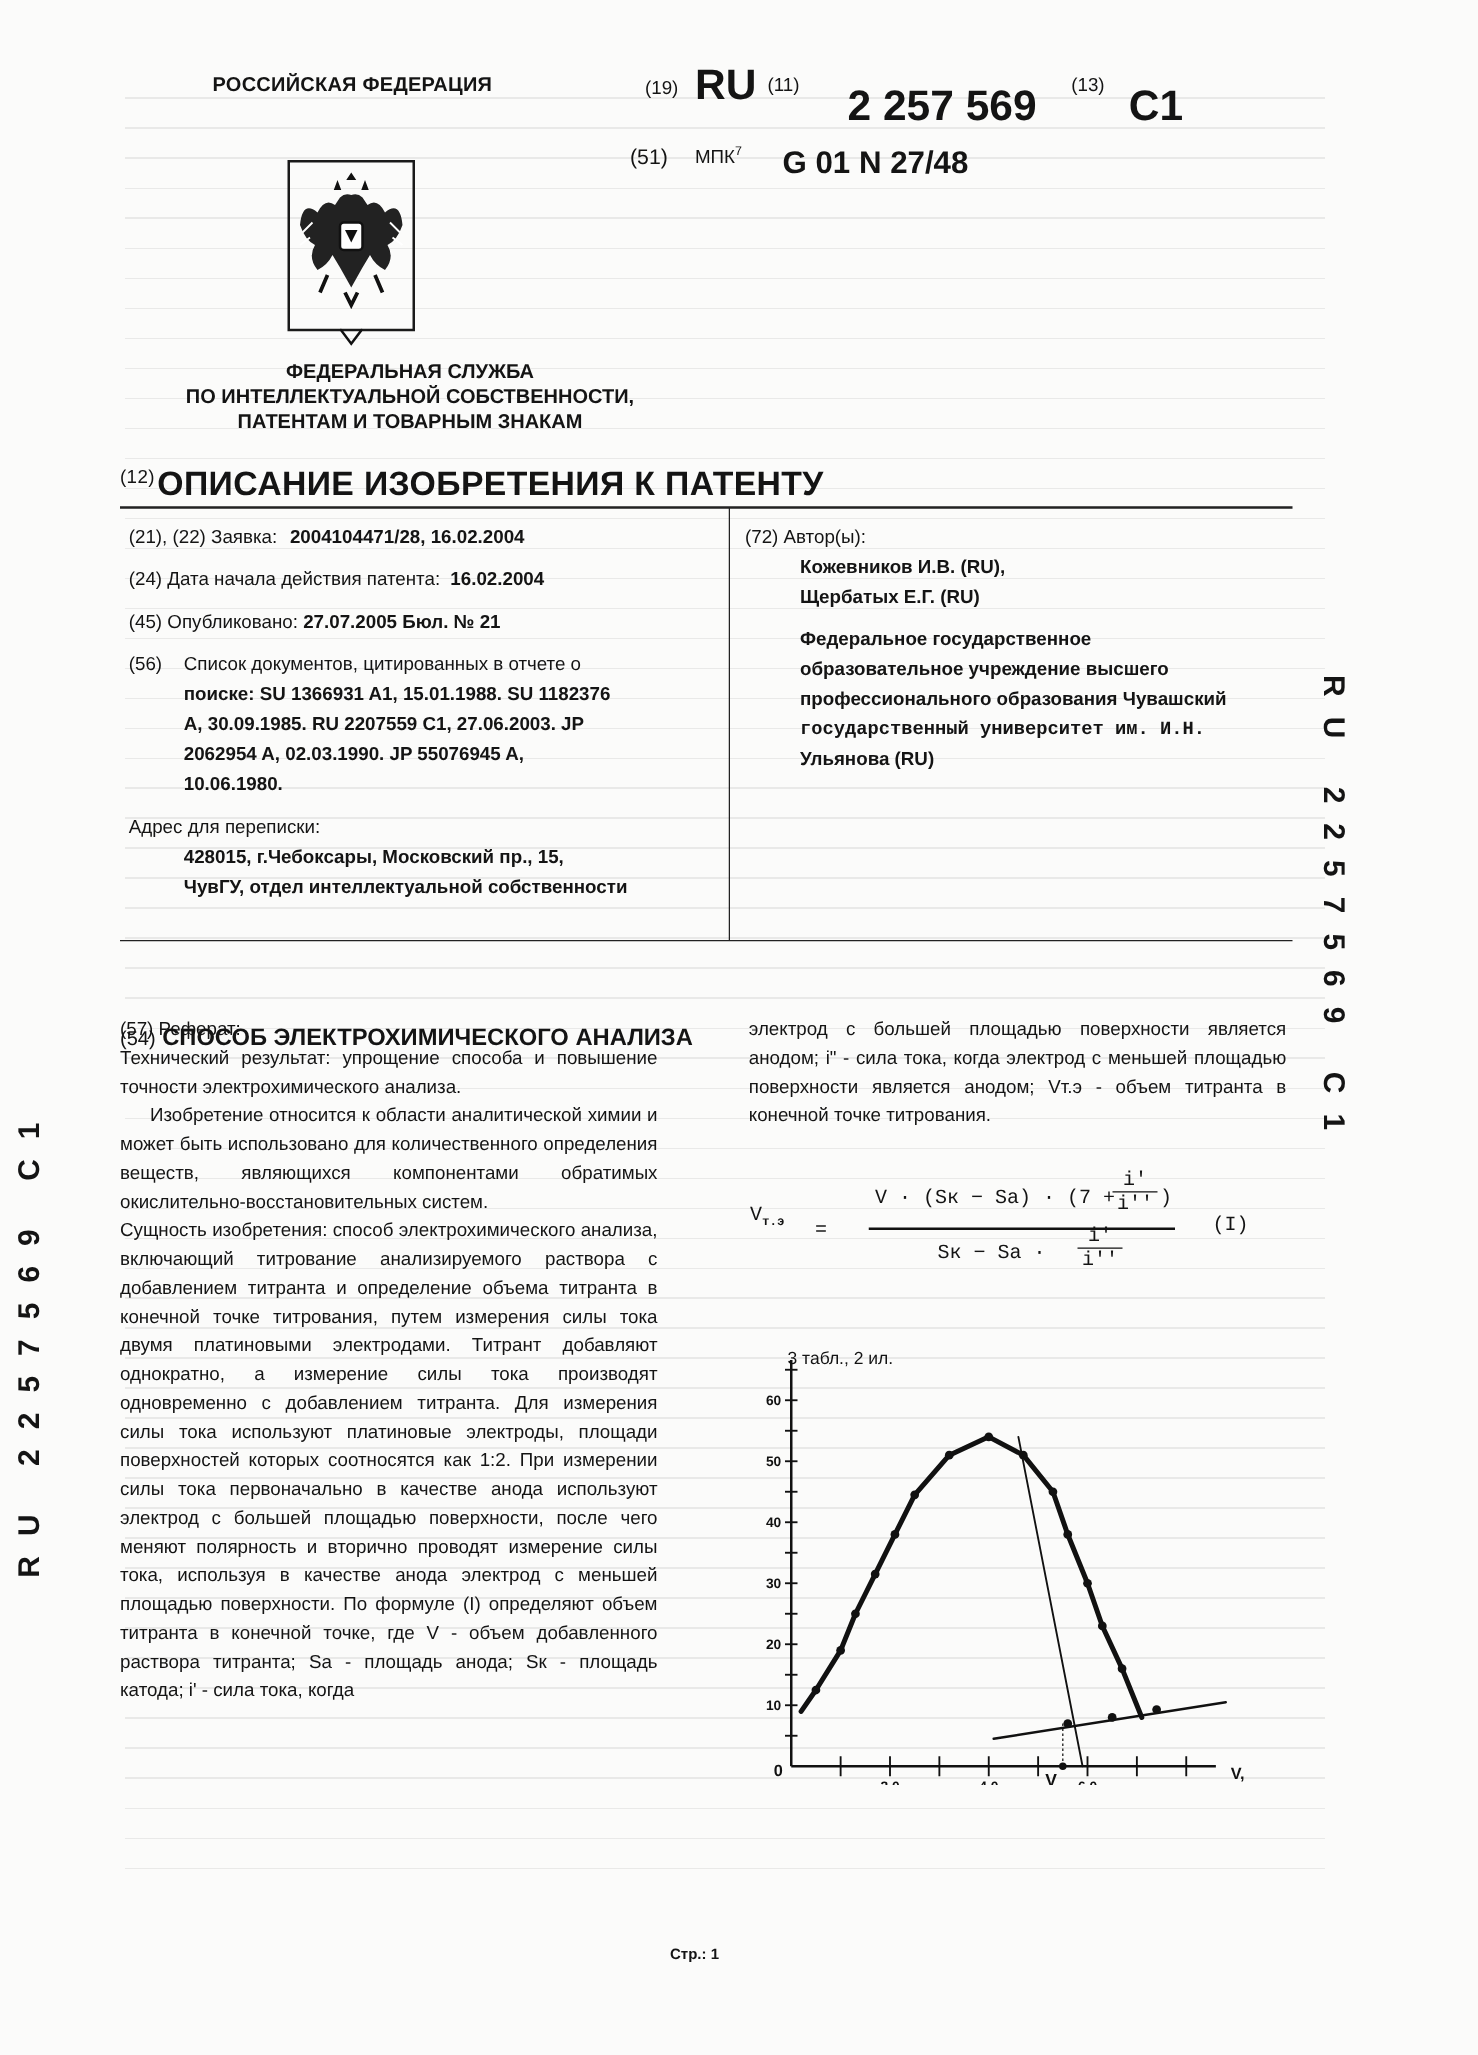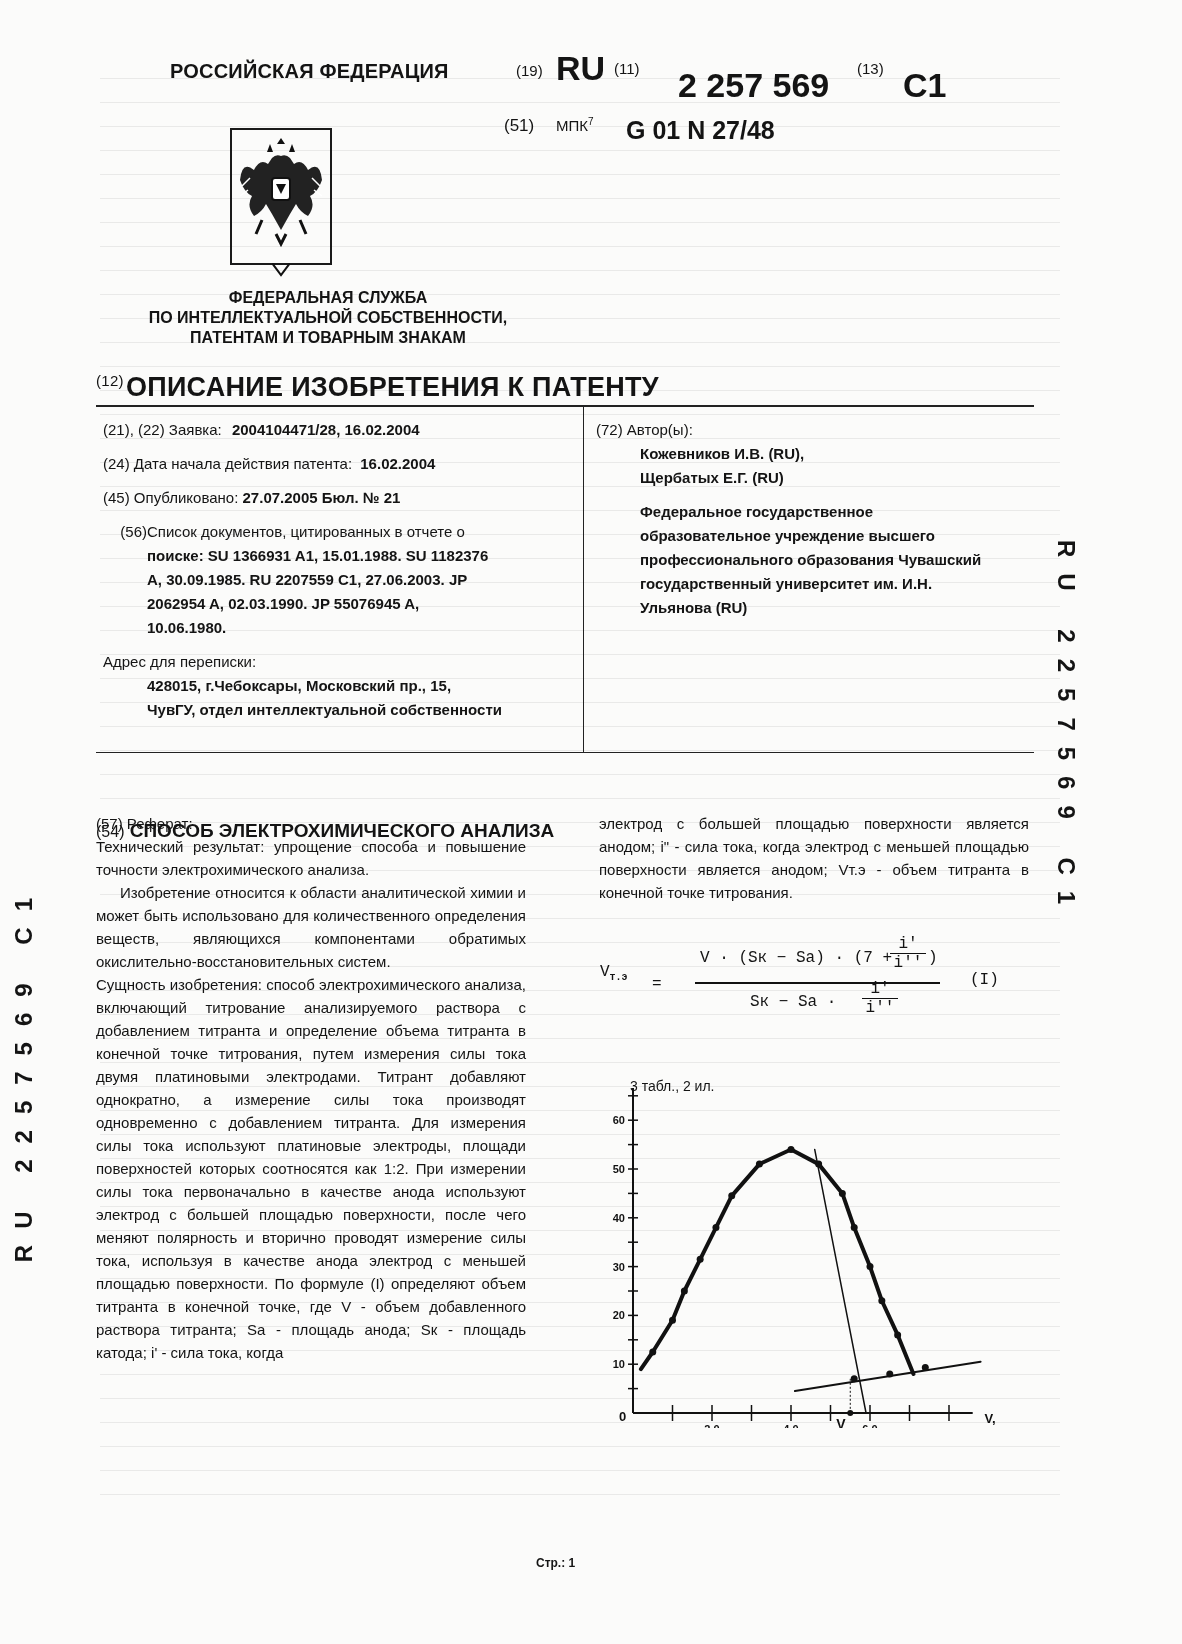--- a/index.html
+++ b/index.html
@@ -7,21 +7,21 @@
     width:1182px; height:1644px; position:relative; overflow:hidden;
     background:#fbfbfa;
     font-family:"Liberation Sans", sans-serif; color:#141414;
   }
   .ghost {
     position:absolute; left:100px; top:60px; width:960px; height:1440px;
     pointer-events:none; opacity:0.09;
     background:repeating-linear-gradient(180deg, transparent 0 18px, #333 18px 19px, transparent 19px 24px);
   }
   .abs { position:absolute; }
-  .country { left:170px; top:60px; font-size:20px; font-weight:bold; letter-spacing:0.2px; }
+  .country { left:170px; top:60px; font-size:16px; font-weight:bold; letter-spacing:0.2px; }
   .code19 { left:516px; top:62px; font-size:15px; }
   .ru { left:556px; top:49px; font-size:34px; font-weight:bold; }
   .code11 { left:614px; top:60px; font-size:15px; }
   .pnum { left:678px; top:66px; font-size:34px; font-weight:bold; }
   .code13 { left:857px; top:60px; font-size:15px; }
   .kind { left:903px; top:66px; font-size:34px; font-weight:bold; }
   .code51 { left:504px; top:116px; font-size:17px; }
   .ipc-label { left:556px; top:116px; font-size:15px; }
   .ipc { left:626px; top:116px; font-size:25px; font-weight:bold; }
 
@@ -95,21 +95,21 @@
   </div>
   <div style="margin-bottom:10px;">
     <span>(24) Дата начала действия патента:</span>
     <span class="val" style="margin-left:4px;">16.02.2004</span>
   </div>
   <div style="margin-bottom:10px;">
     <span>(45) Опубликовано:</span>
     <span class="val">27.07.2005 Бюл. № 21</span>
   </div>
   <div style="display:flex;">
-    <span style="width:44px;flex:none;text-align:right;">(56)</span>
+    <span style="width:44px;flex:none;">(56)</span>
     <div>
       <div>Список документов, цитированных в отчете о</div>
       <div class="val">поиске: SU 1366931 A1, 15.01.1988. SU 1182376</div>
       <div class="val">A, 30.09.1985. RU 2207559 C1, 27.06.2003. JP</div>
       <div class="val">2062954 A, 02.03.1990. JP 55076945 A,</div>
       <div class="val">10.06.1980.</div>
     </div>
   </div>
   <div style="margin-top:10px;">
     <div>Адрес для переписки:</div>
@@ -122,21 +122,21 @@
 <div class="abs biblio" style="left:596px;top:418px;width:440px;">
   <div style="margin-bottom:10px;">
     <div>(72) Автор(ы):</div>
     <div class="val" style="padding-left:44px;">Кожевников И.В. (RU),</div>
     <div class="val" style="padding-left:44px;">Щербатых Е.Г. (RU)</div>
   </div>
   <div>
     <div class="val" style="padding-left:44px;">Федеральное государственное</div>
     <div class="val" style="padding-left:44px;">образовательное учреждение высшего</div>
     <div class="val" style="padding-left:44px;">профессионального образования Чувашский</div>
-    <div class="val" style="padding-left:44px;">государственный университет им. И.Н.</div>
+    <div class="val" style="padding-left:44px;font-family:Liberation Mono, monospace;">государственный университет им. И.Н.</div>
     <div class="val" style="padding-left:44px;">Ульянова (RU)</div>
   </div>
 </div>
 
 <div class="abs" style="left:96px;top:820px;font-size:19px;font-weight:bold;">
   <span style="font-weight:normal;font-size:16px;">(54)</span>
   <span>СПОСОБ ЭЛЕКТРОХИМИЧЕСКОГО АНАЛИЗА</span>
 </div>
 
 <div class="abs abstract" style="left:96px;top:812px;width:430px;">

